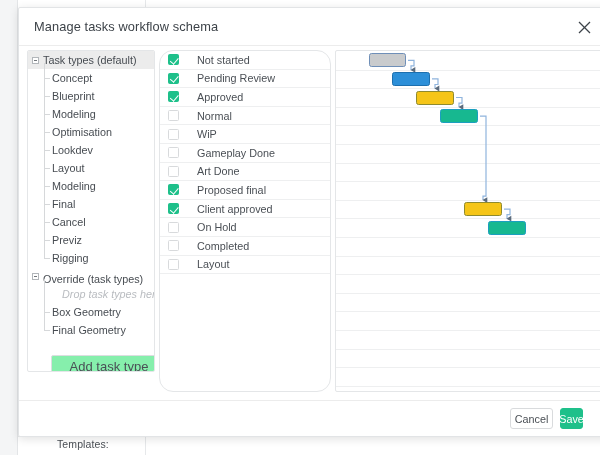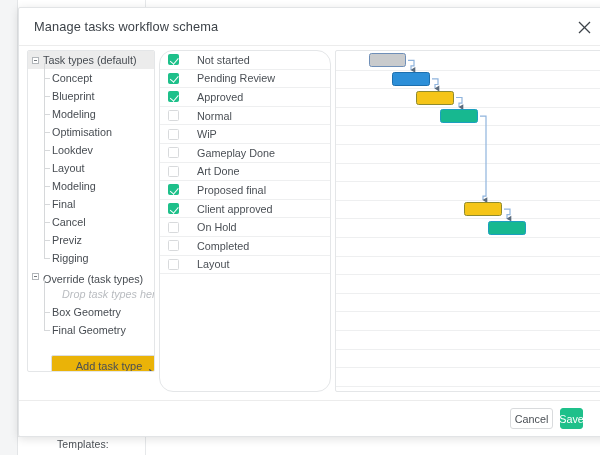--- a/index.html
+++ b/index.html
@@ -151,24 +151,24 @@
     width: 6px; height: 1px;
     background: #d6d8da;
   }
 
   
   .side-btn {
     position: absolute;
     left: 23px;
     width: 116px;
     height: 22px;
-    background: #eab308;
+    background: #86efac;
     border: 1px solid #dcdee0;
     border-radius: 2px;
-    font-size: 11px;
+    font-size: 13px;
     color: #4a4f55;
     display: flex;
     align-items: center;
     justify-content: center;
     cursor: pointer;
     font-family: "Liberation Sans", sans-serif;
   }
   .side-btn .caret {
     position: absolute;
     right: 9px; top: 8px;

